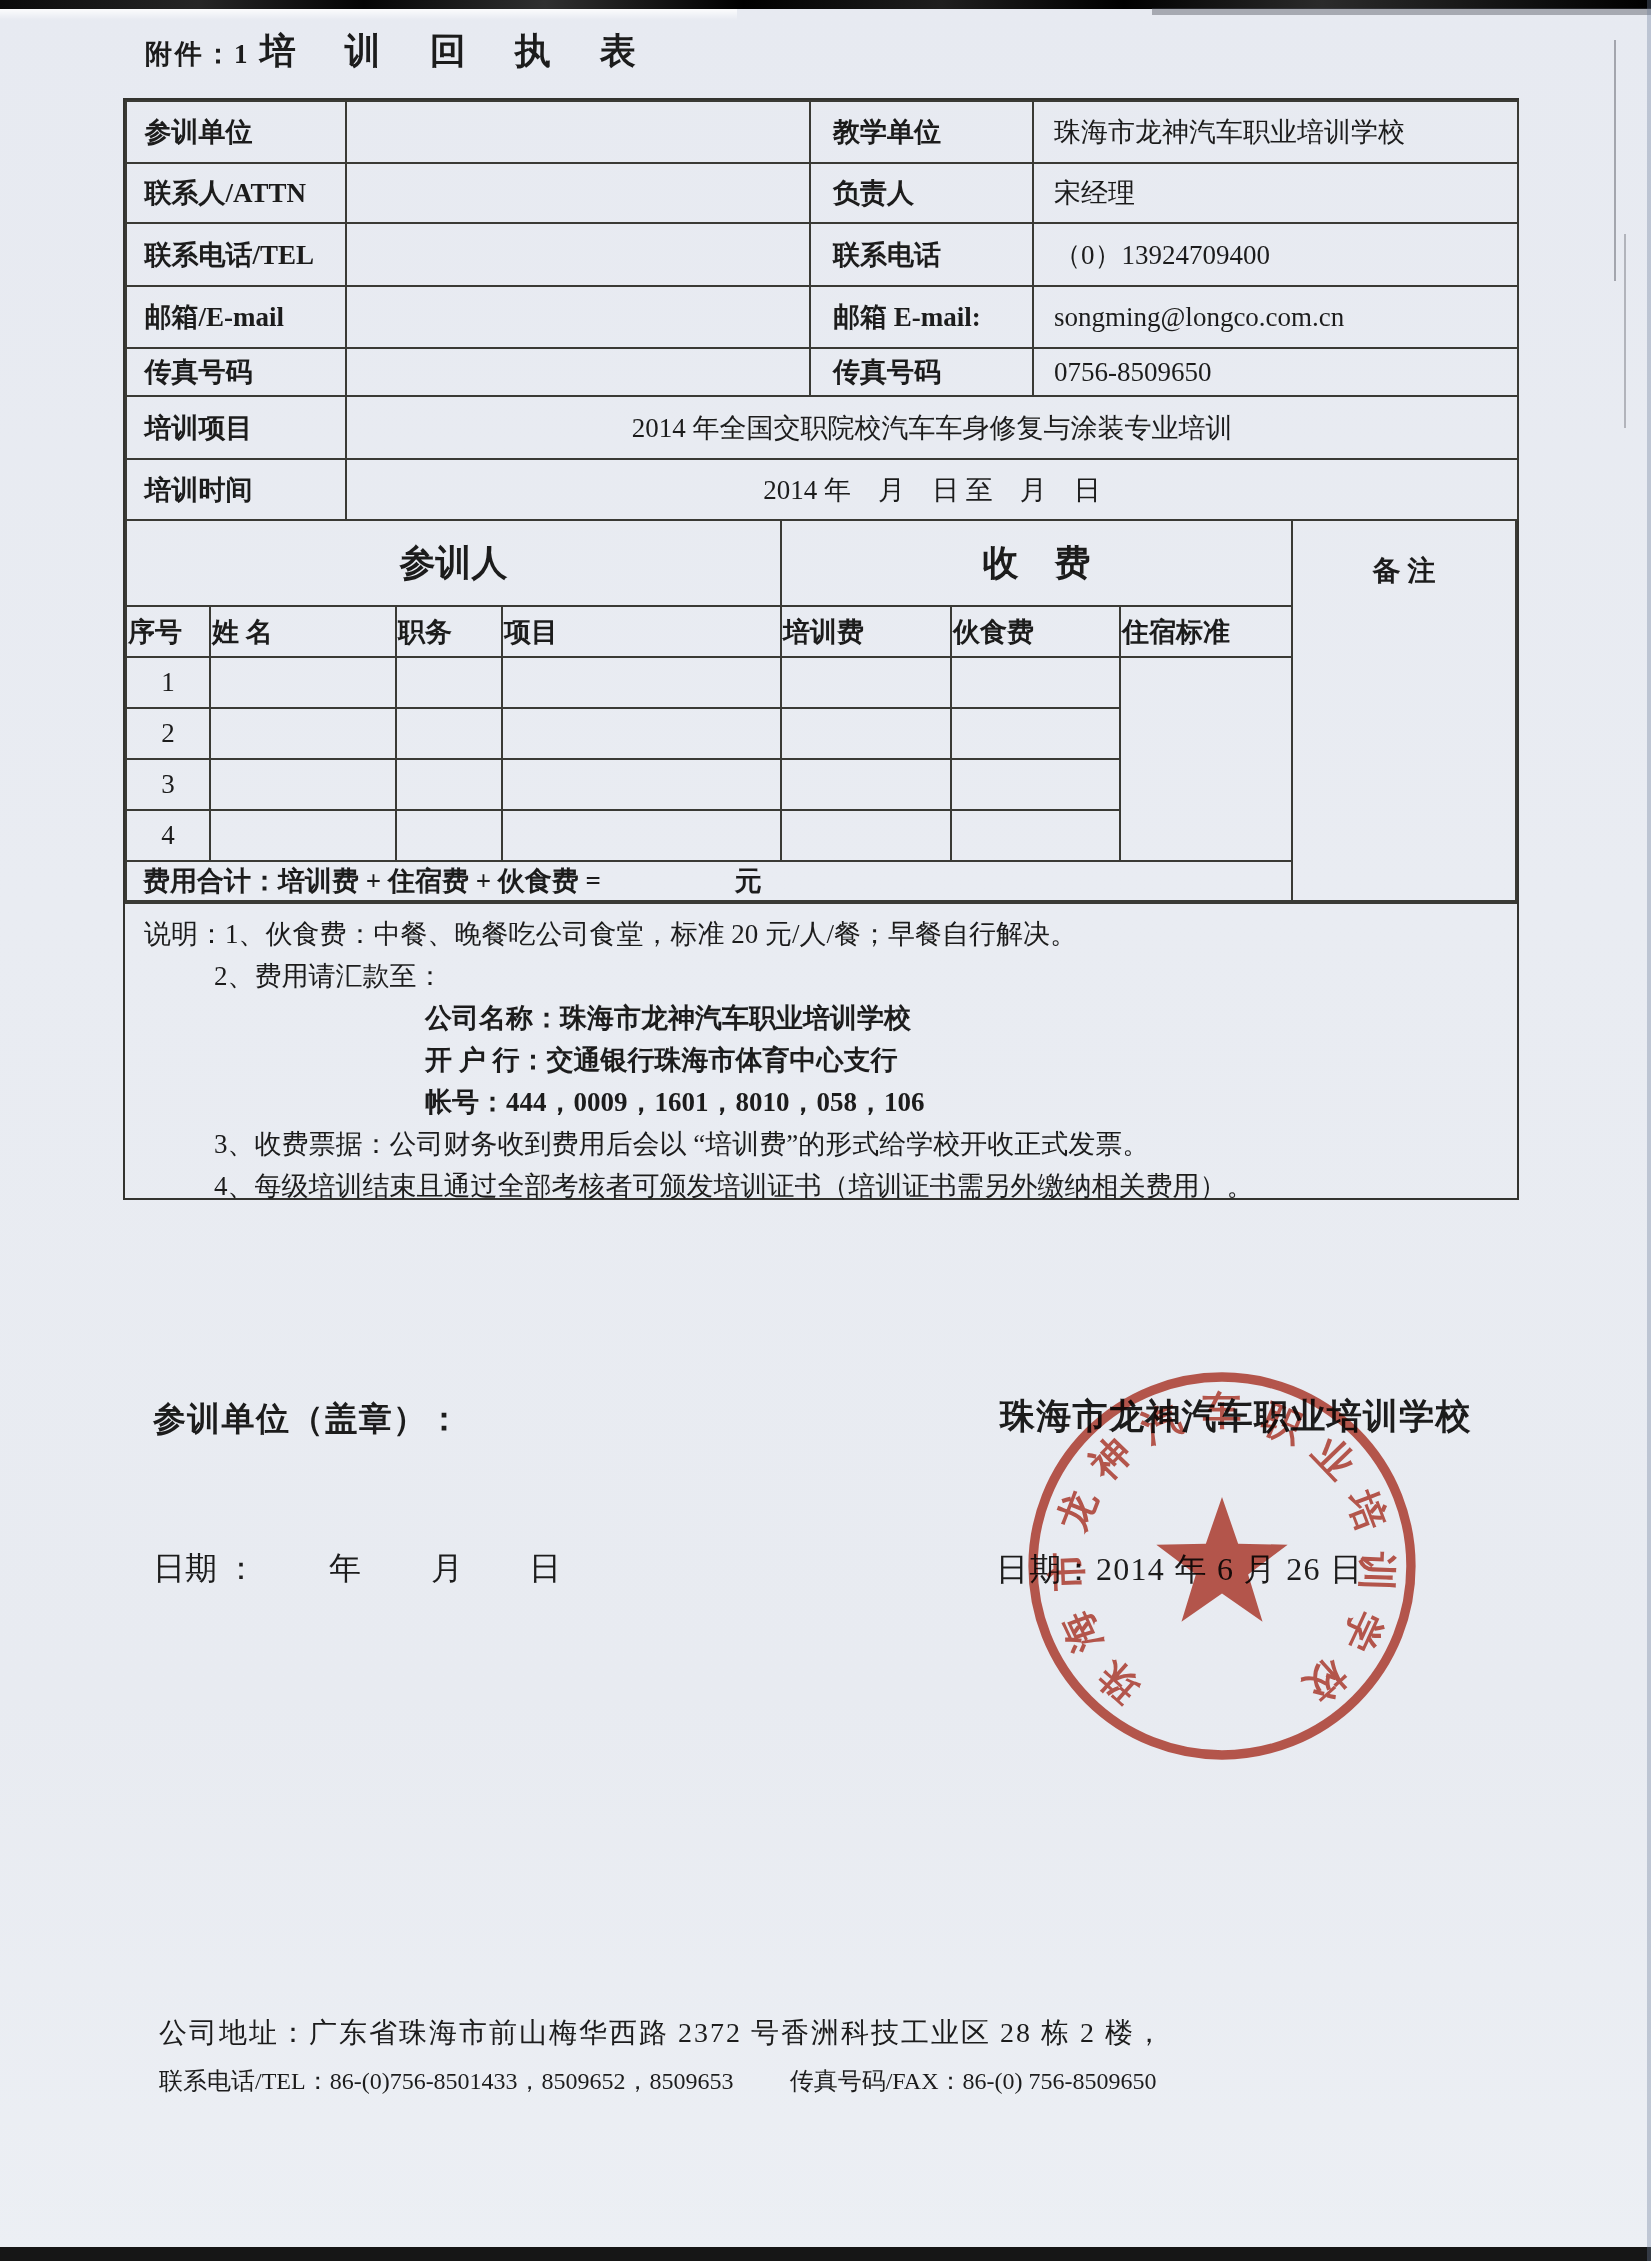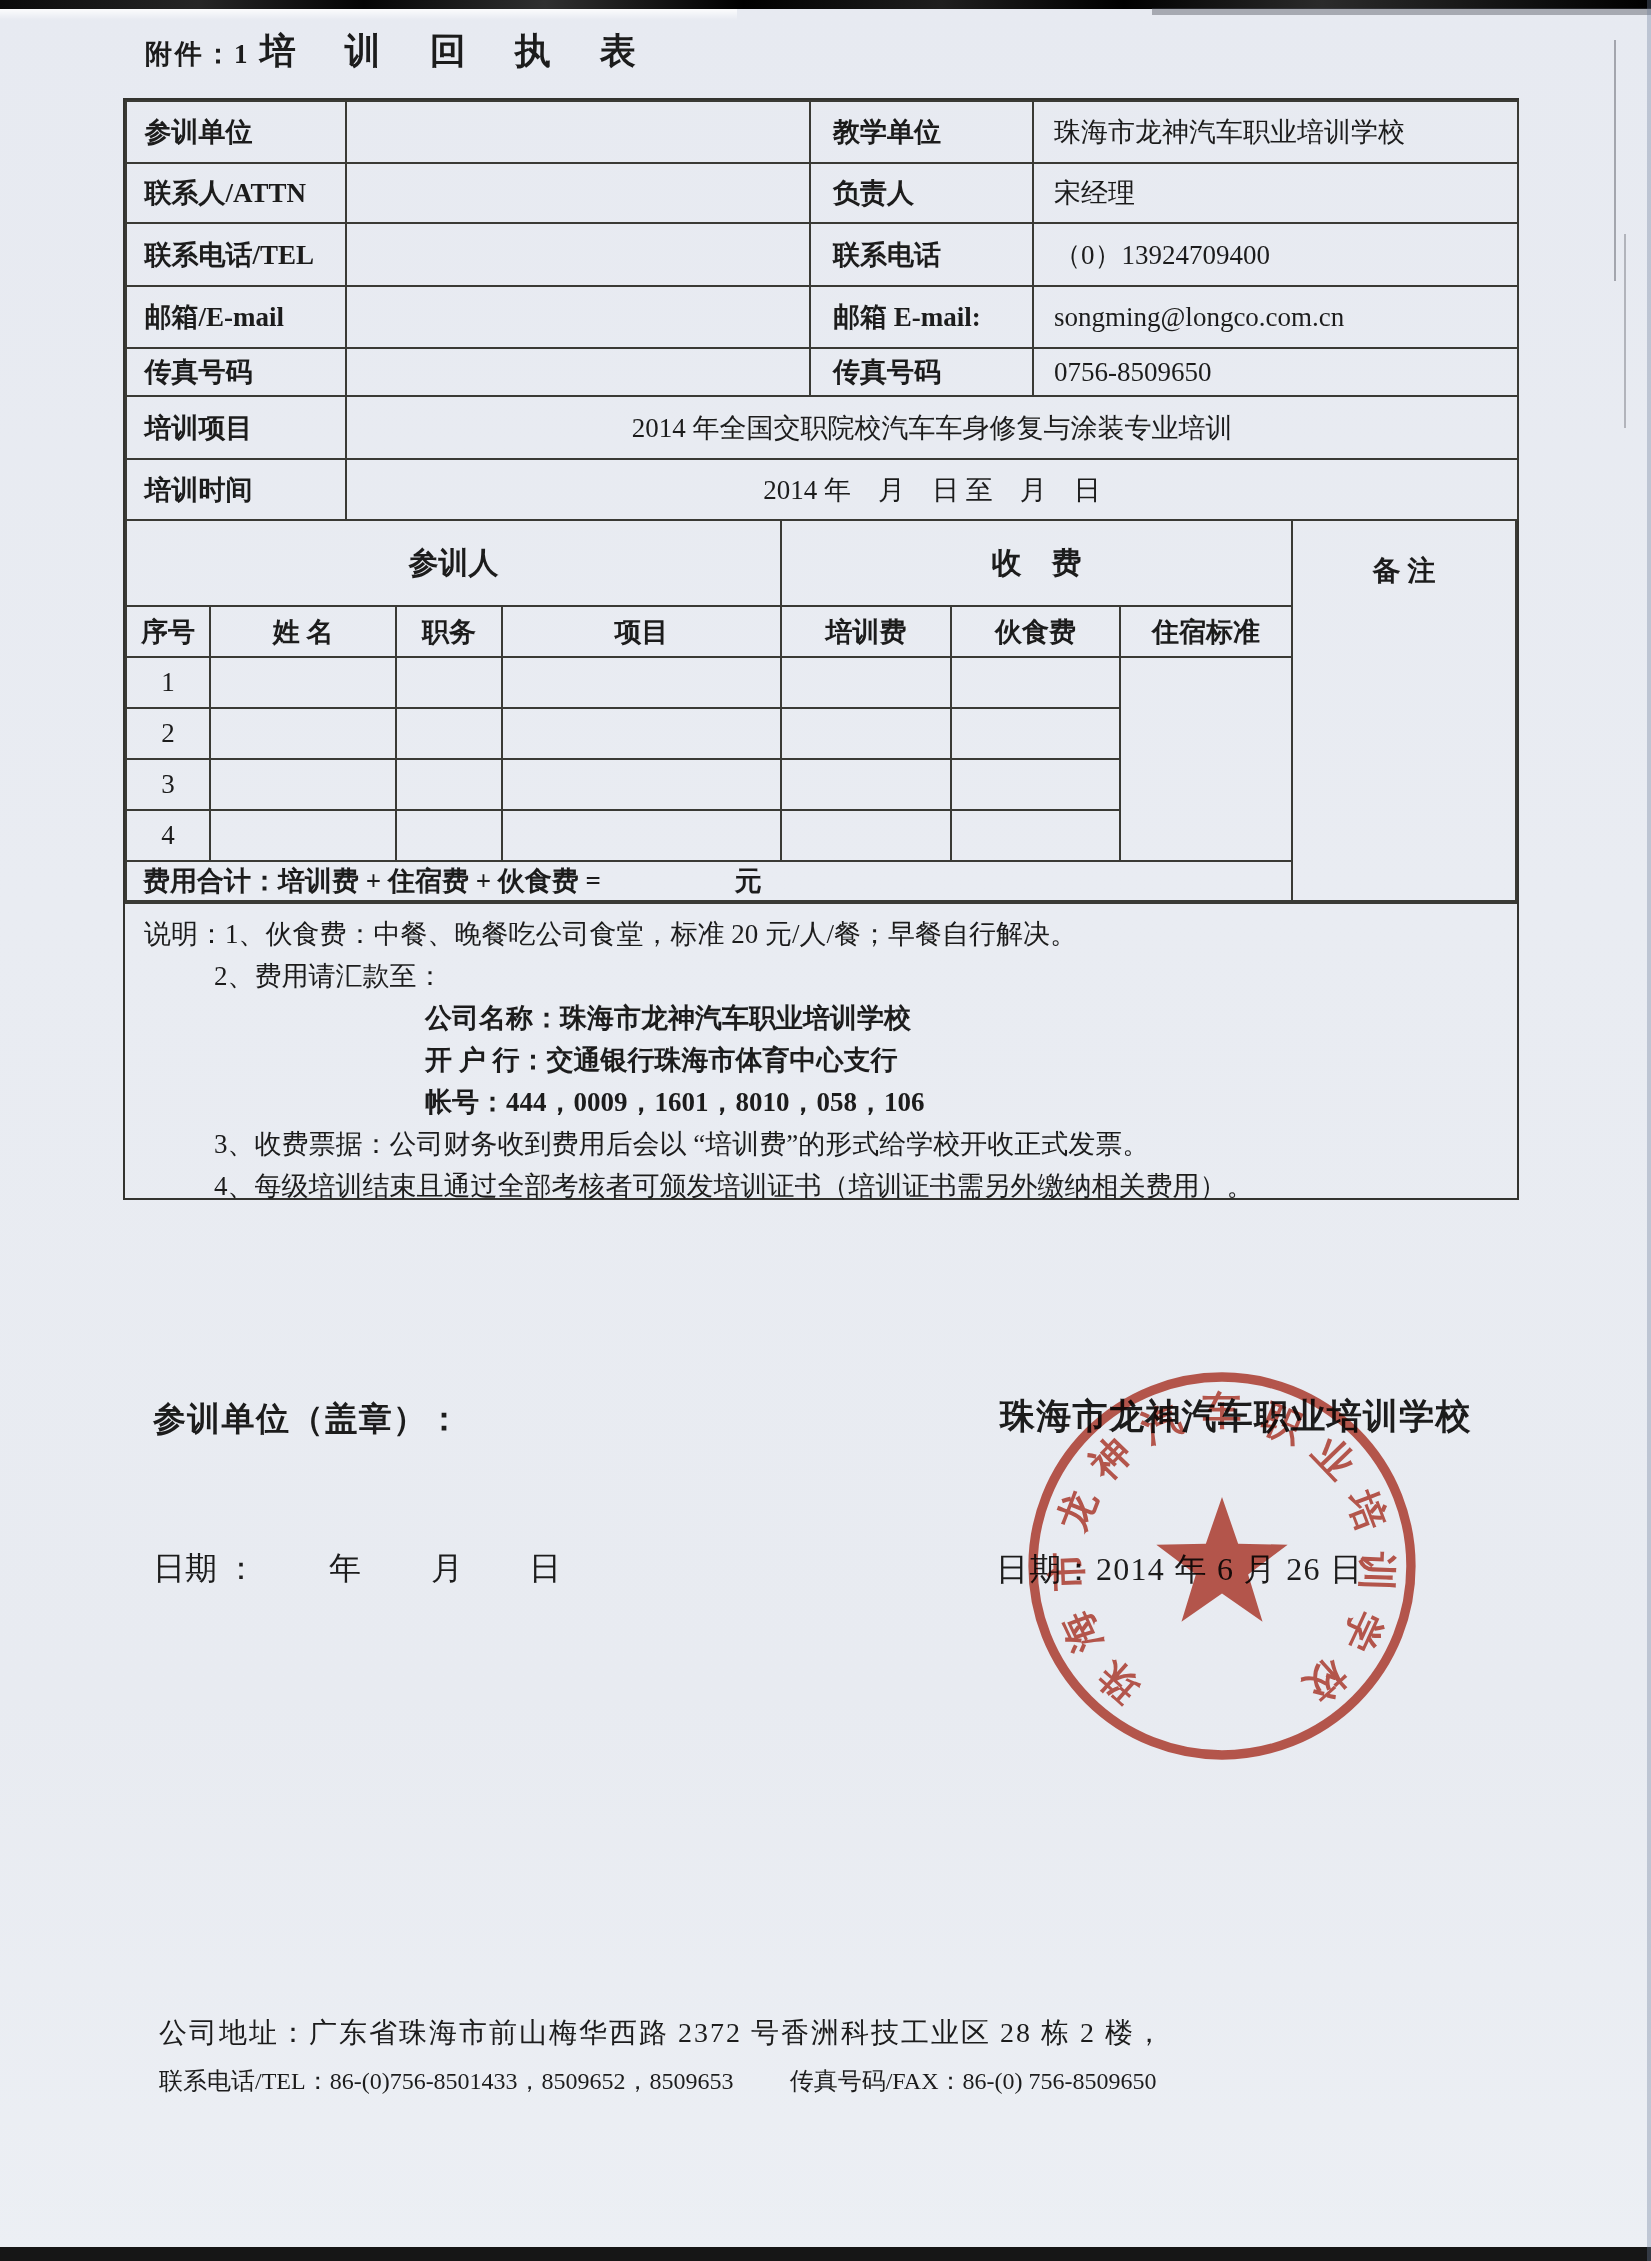--- a/index.html
+++ b/index.html
@@ -26,23 +26,23 @@
   .title-main{font-size:36px;font-weight:bold;letter-spacing:20px;margin-left:6.7px;}
   
   .form-table{left:123px;top:98px;width:1392px;border:2.7px solid #33332f;background:transparent;}
   table{border-collapse:collapse;width:100%;table-layout:fixed;}
   td{border:2px solid #3a3a35;font-size:27px;vertical-align:middle;overflow:hidden;}
   td.lbl{font-weight:bold;padding-left:17.4px;}
   td.lbl2{font-weight:bold;padding-left:22px;}
   td.val{padding-left:20px;}
   td.blank{background:transparent;}
   td.center{text-align:center;}
-  .grp{font-weight:bold;font-size:30px;text-align:center;}
+  .grp{font-weight:bold;font-size:36px;text-align:center;}
   td.remarks{vertical-align:top;padding-top:31px;text-align:center;font-weight:bold;font-size:28px;}
-  td.subh{font-weight:bold;text-align:center;margin-top:36px;}
+  td.subh{font-weight:bold;margin-top:36px;}
   td.rownum{text-align:center;}
   td.total-cell{padding-left:16px;font-weight:bold;}
   .total-unit{margin-left:127px;font-weight:bold;}
   
   .notes{border-top:2px solid #3a3a35;height:296px;padding:9.4px 19px 0 19px;box-sizing:border-box;}
   .note-line{font-size:27px;line-height:42px;white-space:nowrap;}
   .nl-1{padding-left:0;}
   .nl-2{padding-left:70px;}
   .nl-3,.nl-4,.nl-5{padding-left:281px;font-weight:bold;}
   .nl-6,.nl-7{padding-left:70px;}

